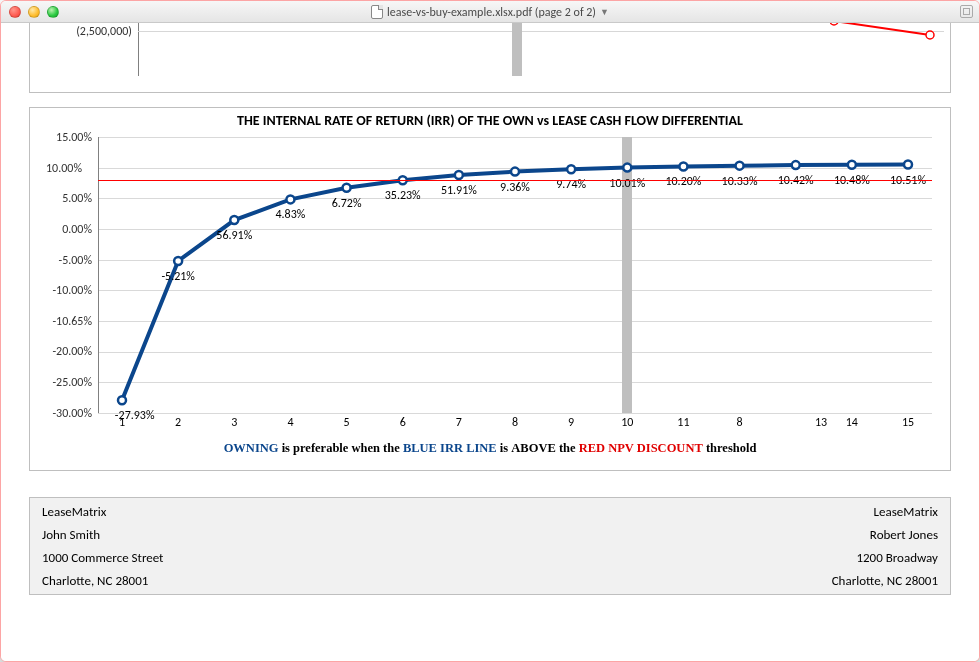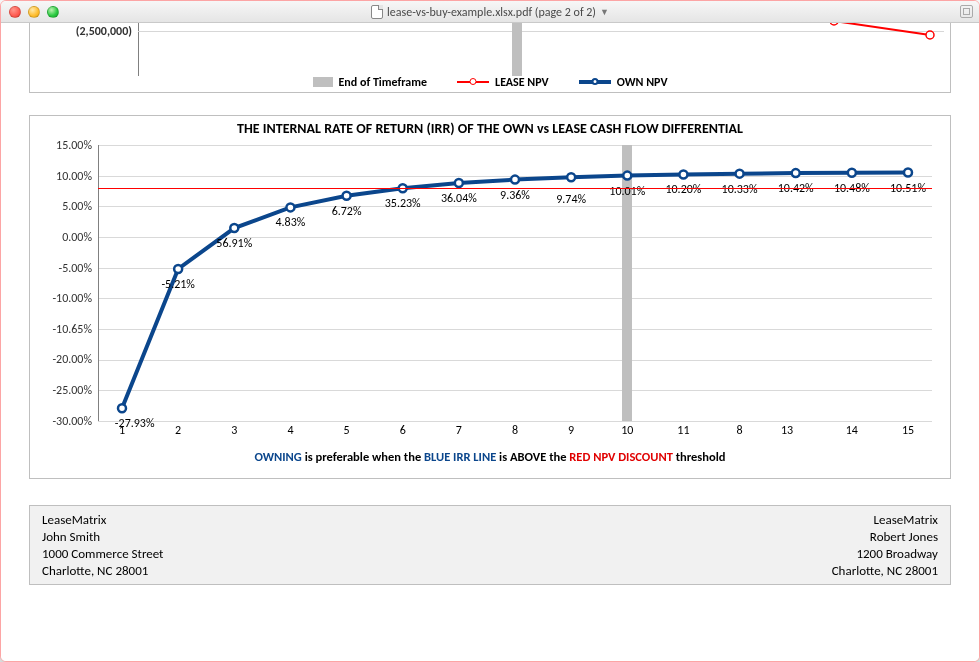--- a/index.html
+++ b/index.html
@@ -37,22 +37,22 @@
     border:1px solid #aaa; border-radius:2px;
   }
   .maximize-corner::before{content:""; position:absolute; left:2px; top:2px; right:2px; bottom:2px; border:1px solid #aaa;}
   .content {
     position: absolute; top:22px; left:0; right:0; bottom:0;
     overflow: hidden; background: #fff;
     padding: 0 28px 10px;
   }
   
   .top-chart {
-    height: 70px; position: relative; margin-bottom: 22px;
-    border: 1px solid #bfbfbf; border-top:none;font-weight:bold;
+    height: 70px; position: relative; margin-bottom: 14px;
+    border: 1px solid #bfbfbf; border-top:none;
   }
   .top-chart .y-axis-line {
     position:absolute; left:108px; top:-4px; bottom:16px; width:1px; background:#808080;
   }
   .top-chart .ygrid { position:absolute; left:108px; right:6px; top:8px; height:1px; background:#d7d7d7;}
   .top-chart .tick {
     position:absolute; left:0; width:102px; text-align:right; font-size:12px; color:#333;
     top: 1px;
   }
   
@@ -95,34 +95,34 @@
     transform: translateY(-50%);
   }
   .irr-chart svg.plotsvg { position:absolute; inset:0; }
   .irr-chart .eot {
     position:absolute; width:10px; background:#bfbfbf; z-index:0;
   }
   .irr-chart .hline-red { position:absolute; left:0; right:0; height:1px; background:#ff0000; z-index:1;}
   .irr-chart .xticks { position:absolute; left:62px; right:12px; bottom:8px; height:18px;}
   .irr-chart .xt { position:absolute; font-size:12px; transform:translateX(-50%);}
   .irr-chart .dlabel { position:absolute; font-size:12px; white-space:nowrap; transform:translate(-50%,0);}
-  .irr-caption { text-align:center; font-size:12.5px; font-weight:600; padding:0 0 6px;}
+  .irr-caption { text-align:center; font-size:12.5px; font-weight:600; padding:0 0 6px;font-family:Liberation Serif, serif;}
   .irr-caption .own { color:#0b468c; font-weight:700;}
   .irr-caption .blue-irr { color:#0b468c; font-weight:700;}
   .irr-caption .above { font-weight:700;}
   .irr-caption .npv { color:#e00000; font-weight:700;}
 
   
   .footer {
     margin-top: 26px;
     border:1px solid #bfbfbf; background:#f1f1f1;
     display:flex; justify-content:space-between;
     padding:6px 12px; font-size:13px;
   }
-  .footer .col { display:flex; flex-direction:column; gap:2px;}
+  .footer .col { display:flex; flex-direction:column; gap:8px;}
   .footer .col.right { text-align:right; }
 </style>
 </head>
 <body>
 
 <div class="window">
 
   <div class="titlebar">
     <div class="traffic">
       <div class="tl close"></div>
@@ -142,34 +142,20 @@
     <div class="top-chart">
       <div class="y-axis-line"></div>
       <div class="ygrid"></div>
       <div class="tick">(2,500,000)</div>
       <div class="eot-bar"></div>
       <svg class="red-tail" viewBox="0 0 110 26">
         <line x1="4" y1="4" x2="100" y2="18" stroke="#ff0000" stroke-width="2"></line>
         <circle cx="4" cy="4" r="4" fill="#fff" stroke="#ff0000" stroke-width="1.5"></circle>
         <circle cx="100" cy="18" r="4" fill="#fff" stroke="#ff0000" stroke-width="1.5"></circle>
       </svg>
-      <div class="top-legend">
-        <div class="leg">
-          <span class="swatch-bar"></span>
-          <span>End of Timeframe</span>
-        </div>
-        <div class="leg red">
-          <span class="swatch-line"></span>
-          <span>LEASE NPV</span>
-        </div>
-        <div class="leg blue">
-          <span class="swatch-line"></span>
-          <span>OWN NPV</span>
-        </div>
-      </div>
     </div>
 
     <div class="irr-wrap">
       <div class="irr-title">THE INTERNAL RATE OF RETURN (IRR) OF THE OWN vs LEASE CASH FLOW DIFFERENTIAL</div>
       <div class="irr-chart" id="irrChart">
         <div class="grid" id="irrGrid">
             <div style="top: 282px;"></div>
             <div style="top: 251.333px;"></div>
             <div style="top: 220.667px;"></div>
             <div style="top: 190px;"></div>
@@ -201,56 +187,56 @@
               <circle cx="697.7142857142857" cy="28.090666666666657" r="4" fill="#ffffff" stroke="#0b468c" stroke-width="2.5"></circle>
               <circle cx="753.8571428571429" cy="27.722666666666637" r="4" fill="#ffffff" stroke="#0b468c" stroke-width="2.5"></circle>
               <circle cx="810" cy="27.53866666666669" r="4" fill="#ffffff" stroke="#0b468c" stroke-width="2.5"></circle>
             </svg>
         <div class="dlabel" style="left: 24px; top: 271.304px; transform: translate(-18%, 0px);">-27.93%</div>
             <div class="dlabel" style="left: 80.1429px; top: 131.955px;">-5.21%</div>
             <div class="dlabel" style="left: 136.286px; top: 91.0453px;">56.91%</div>
             <div class="dlabel" style="left: 192.429px; top: 70.376px;">4.83%</div>
             <div class="dlabel" style="left: 248.571px; top: 58.784px;">6.72%</div>
             <div class="dlabel" style="left: 304.714px; top: 51.3013px;">35.23%</div>
-            <div class="dlabel" style="left: 360.857px; top: 46.0267px;">36.04%</div>
+            <div class="dlabel" style="left: 360.857px; top: 46.0267px;">51.91%</div>
             <div class="dlabel" style="left: 417px; top: 42.592px;">9.36%</div>
-            <div class="dlabel" style="left: 473.143px; top: 40.2613px; margin-top: 7px;">9.74%</div>
+            <div class="dlabel" style="left: 473.143px; top: 40.2613px;">9.74%</div>
             <div class="dlabel" style="left: 529.286px; top: 38.6053px;">10.01%</div>
             <div class="dlabel" style="left: 585.429px; top: 37.44px;">10.20%</div>
             <div class="dlabel" style="left: 641.571px; top: 36.6427px;">10.33%</div>
             <div class="dlabel" style="left: 697.714px; top: 36.0907px;">10.42%</div>
             <div class="dlabel" style="left: 753.857px; top: 35.7227px;">10.48%</div>
             <div class="dlabel" style="left: 810px; top: 35.5387px;">10.51%</div>
           </div>
         <div class="xticks" id="irrXTicks">
             <div class="xt" style="left: 24px;">1</div>
             <div class="xt" style="left: 80.1429px;">2</div>
             <div class="xt" style="left: 136.286px;">3</div>
             <div class="xt" style="left: 192.429px;">4</div>
             <div class="xt" style="left: 248.571px;">5</div>
             <div class="xt" style="left: 304.714px;">6</div>
             <div class="xt" style="left: 360.857px;">7</div>
             <div class="xt" style="left: 417px;">8</div>
             <div class="xt" style="left: 473.143px;">9</div>
             <div class="xt" style="left: 529.286px;">10</div>
             <div class="xt" style="left: 585.429px;">11</div>
             <div class="xt" style="left: 641.571px;">8</div>
-            <div class="xt" style="left: 689px; text-align: right;">13</div>
+            <div class="xt" style="left: 723px; text-align: right;">13</div>
             <div class="xt" style="left: 753.857px;">14</div>
             <div class="xt" style="left: 810px;">15</div>
           </div>
       <div class="ytick" style="top: 282px;">-30.00%</div>
           <div class="ytick" style="top: 251.333px;">-25.00%</div>
           <div class="ytick" style="top: 220px;">-20.00%</div>
           <div class="ytick" style="top: 190px;">-10.65%</div>
           <div class="ytick" style="top: 159.333px;">-10.00%</div>
           <div class="ytick" style="top: 128.667px;">-5.00%</div>
           <div class="ytick" style="top: 98px;">0.00%</div>
           <div class="ytick" style="top: 67.3333px;">5.00%</div>
-          <div class="ytick" style="top: 36.6667px;">10.00%</div>
+          <div class="ytick" style="top: 36.6667px; text-align: center;">10.00%</div>
           <div class="ytick" style="top: 6px;">15.00%</div>
         </div>
       <div class="irr-caption">
         <span class="own">OWNING</span><span> is preferable when the </span><span class="blue-irr">BLUE IRR LINE</span><span> is </span><span class="above">ABOVE</span><span> the </span><span class="npv">RED NPV DISCOUNT</span><span> threshold</span>
       </div>
     </div>
 
     <div class="footer">
       <div class="col">
         <span>LeaseMatrix</span>

